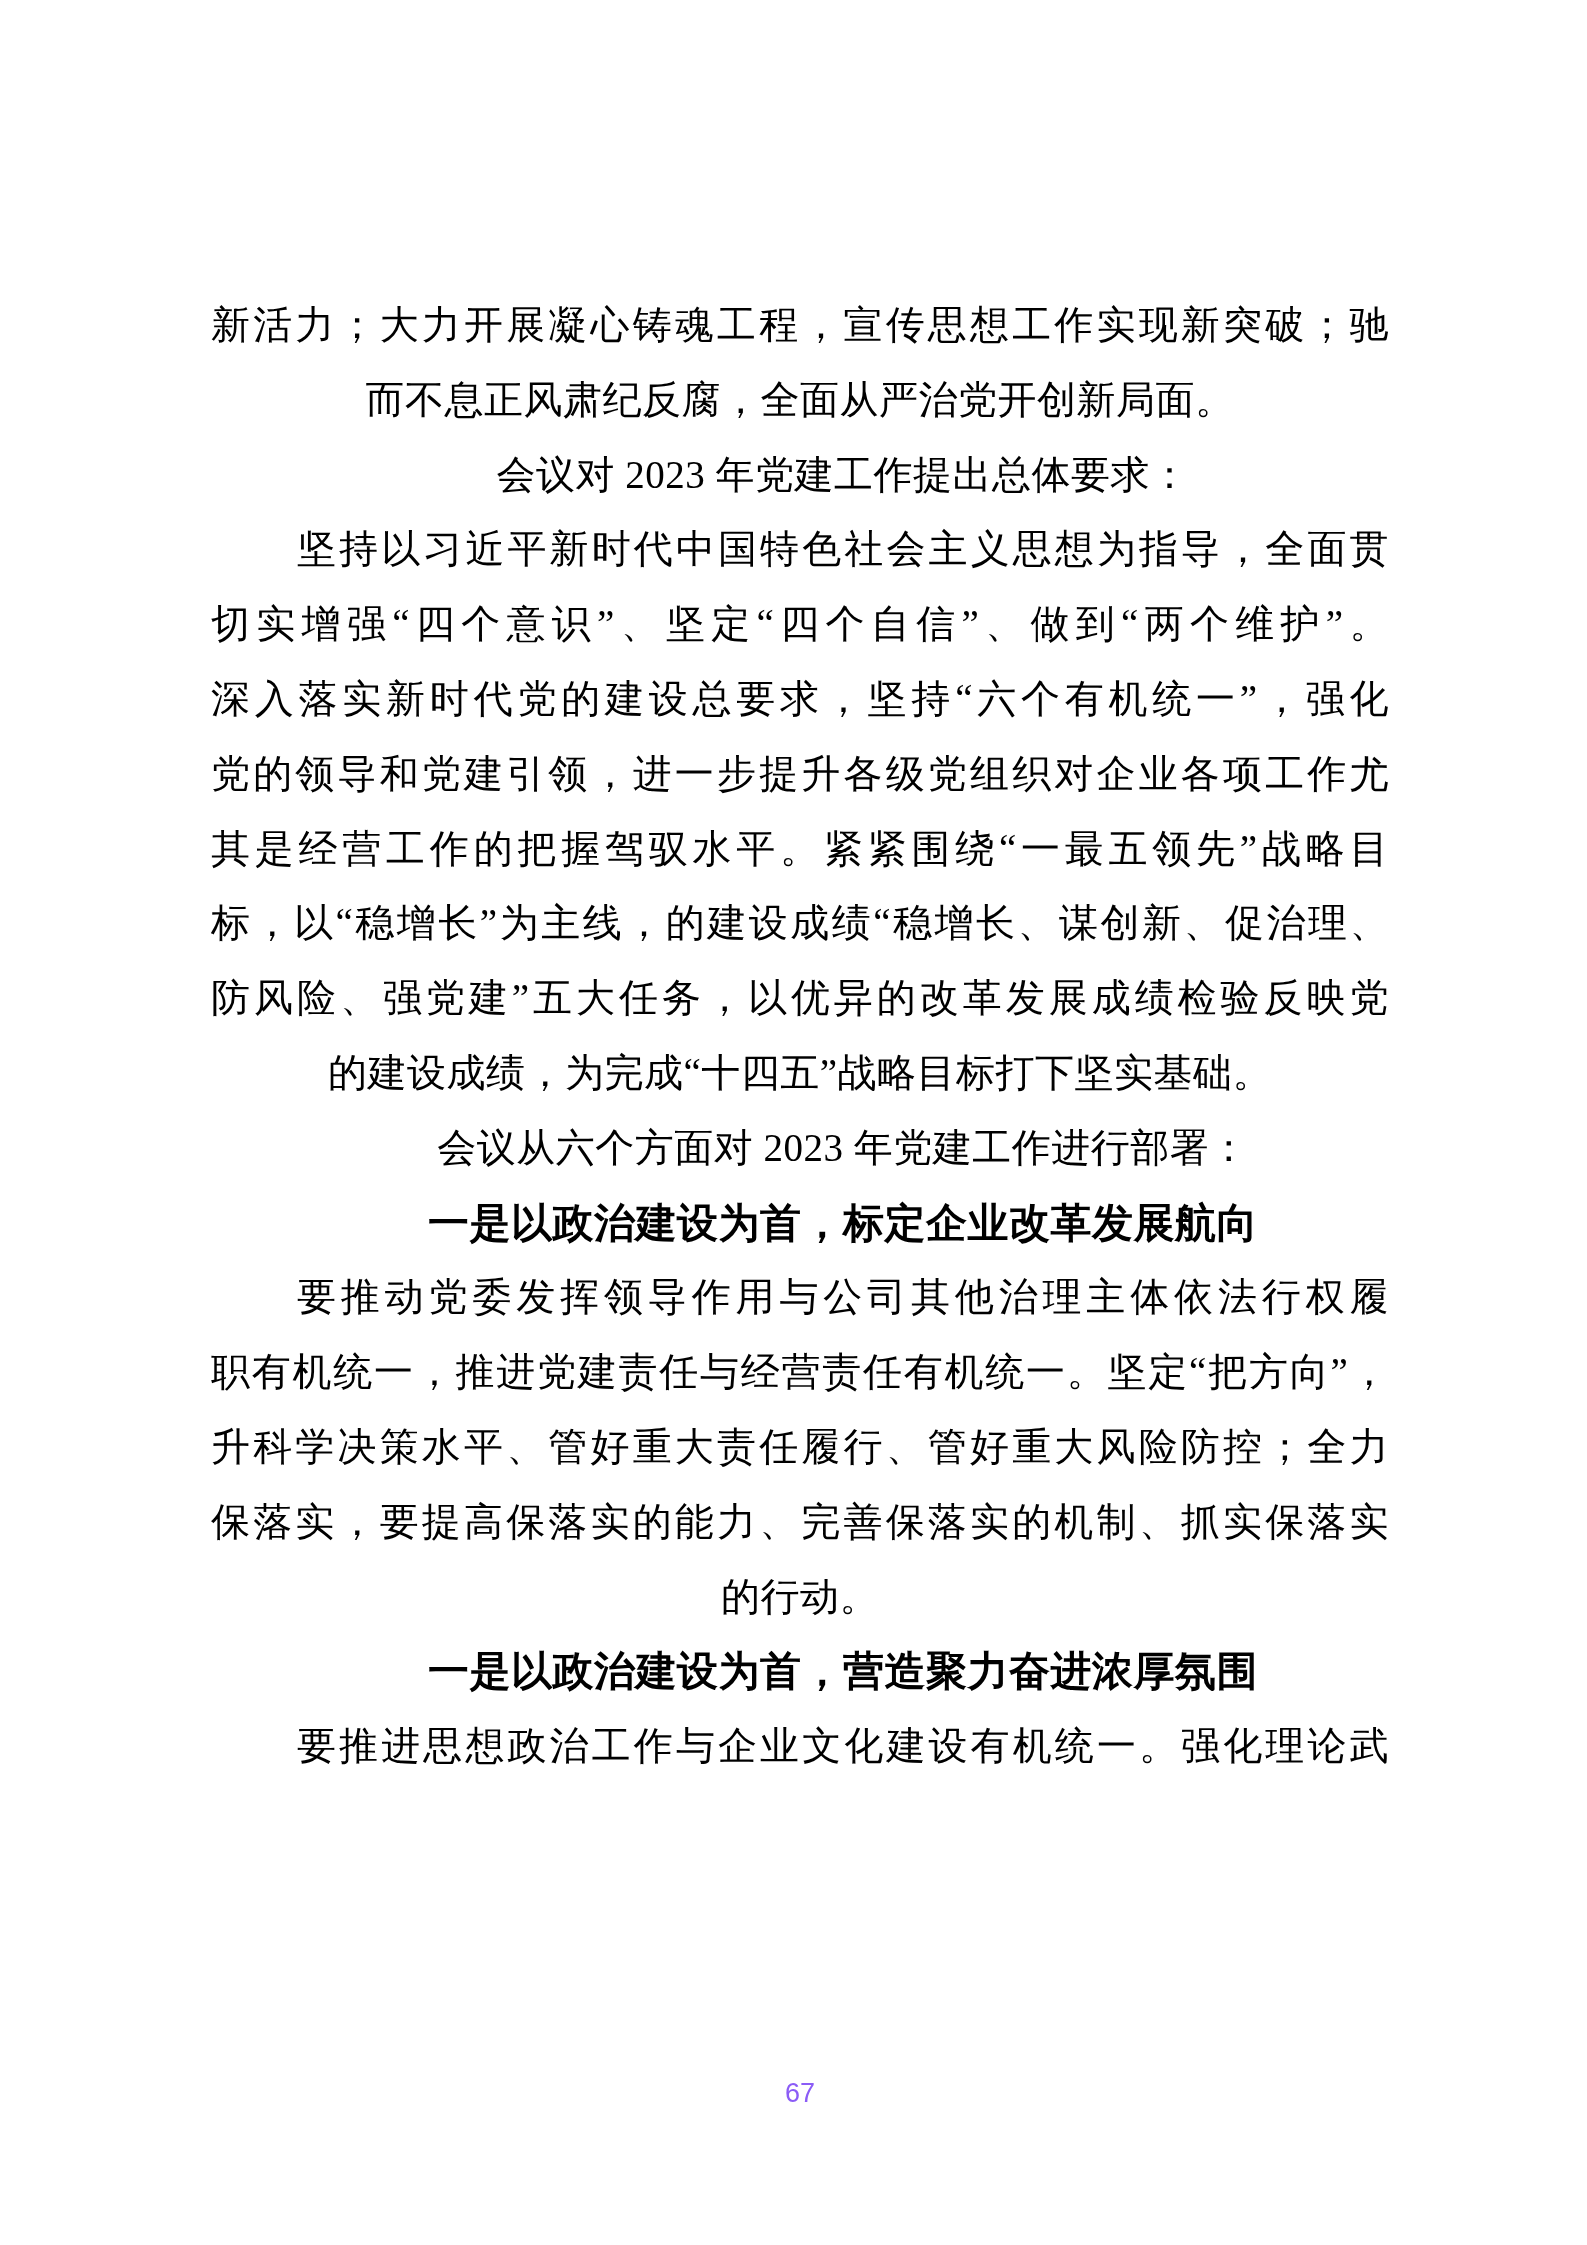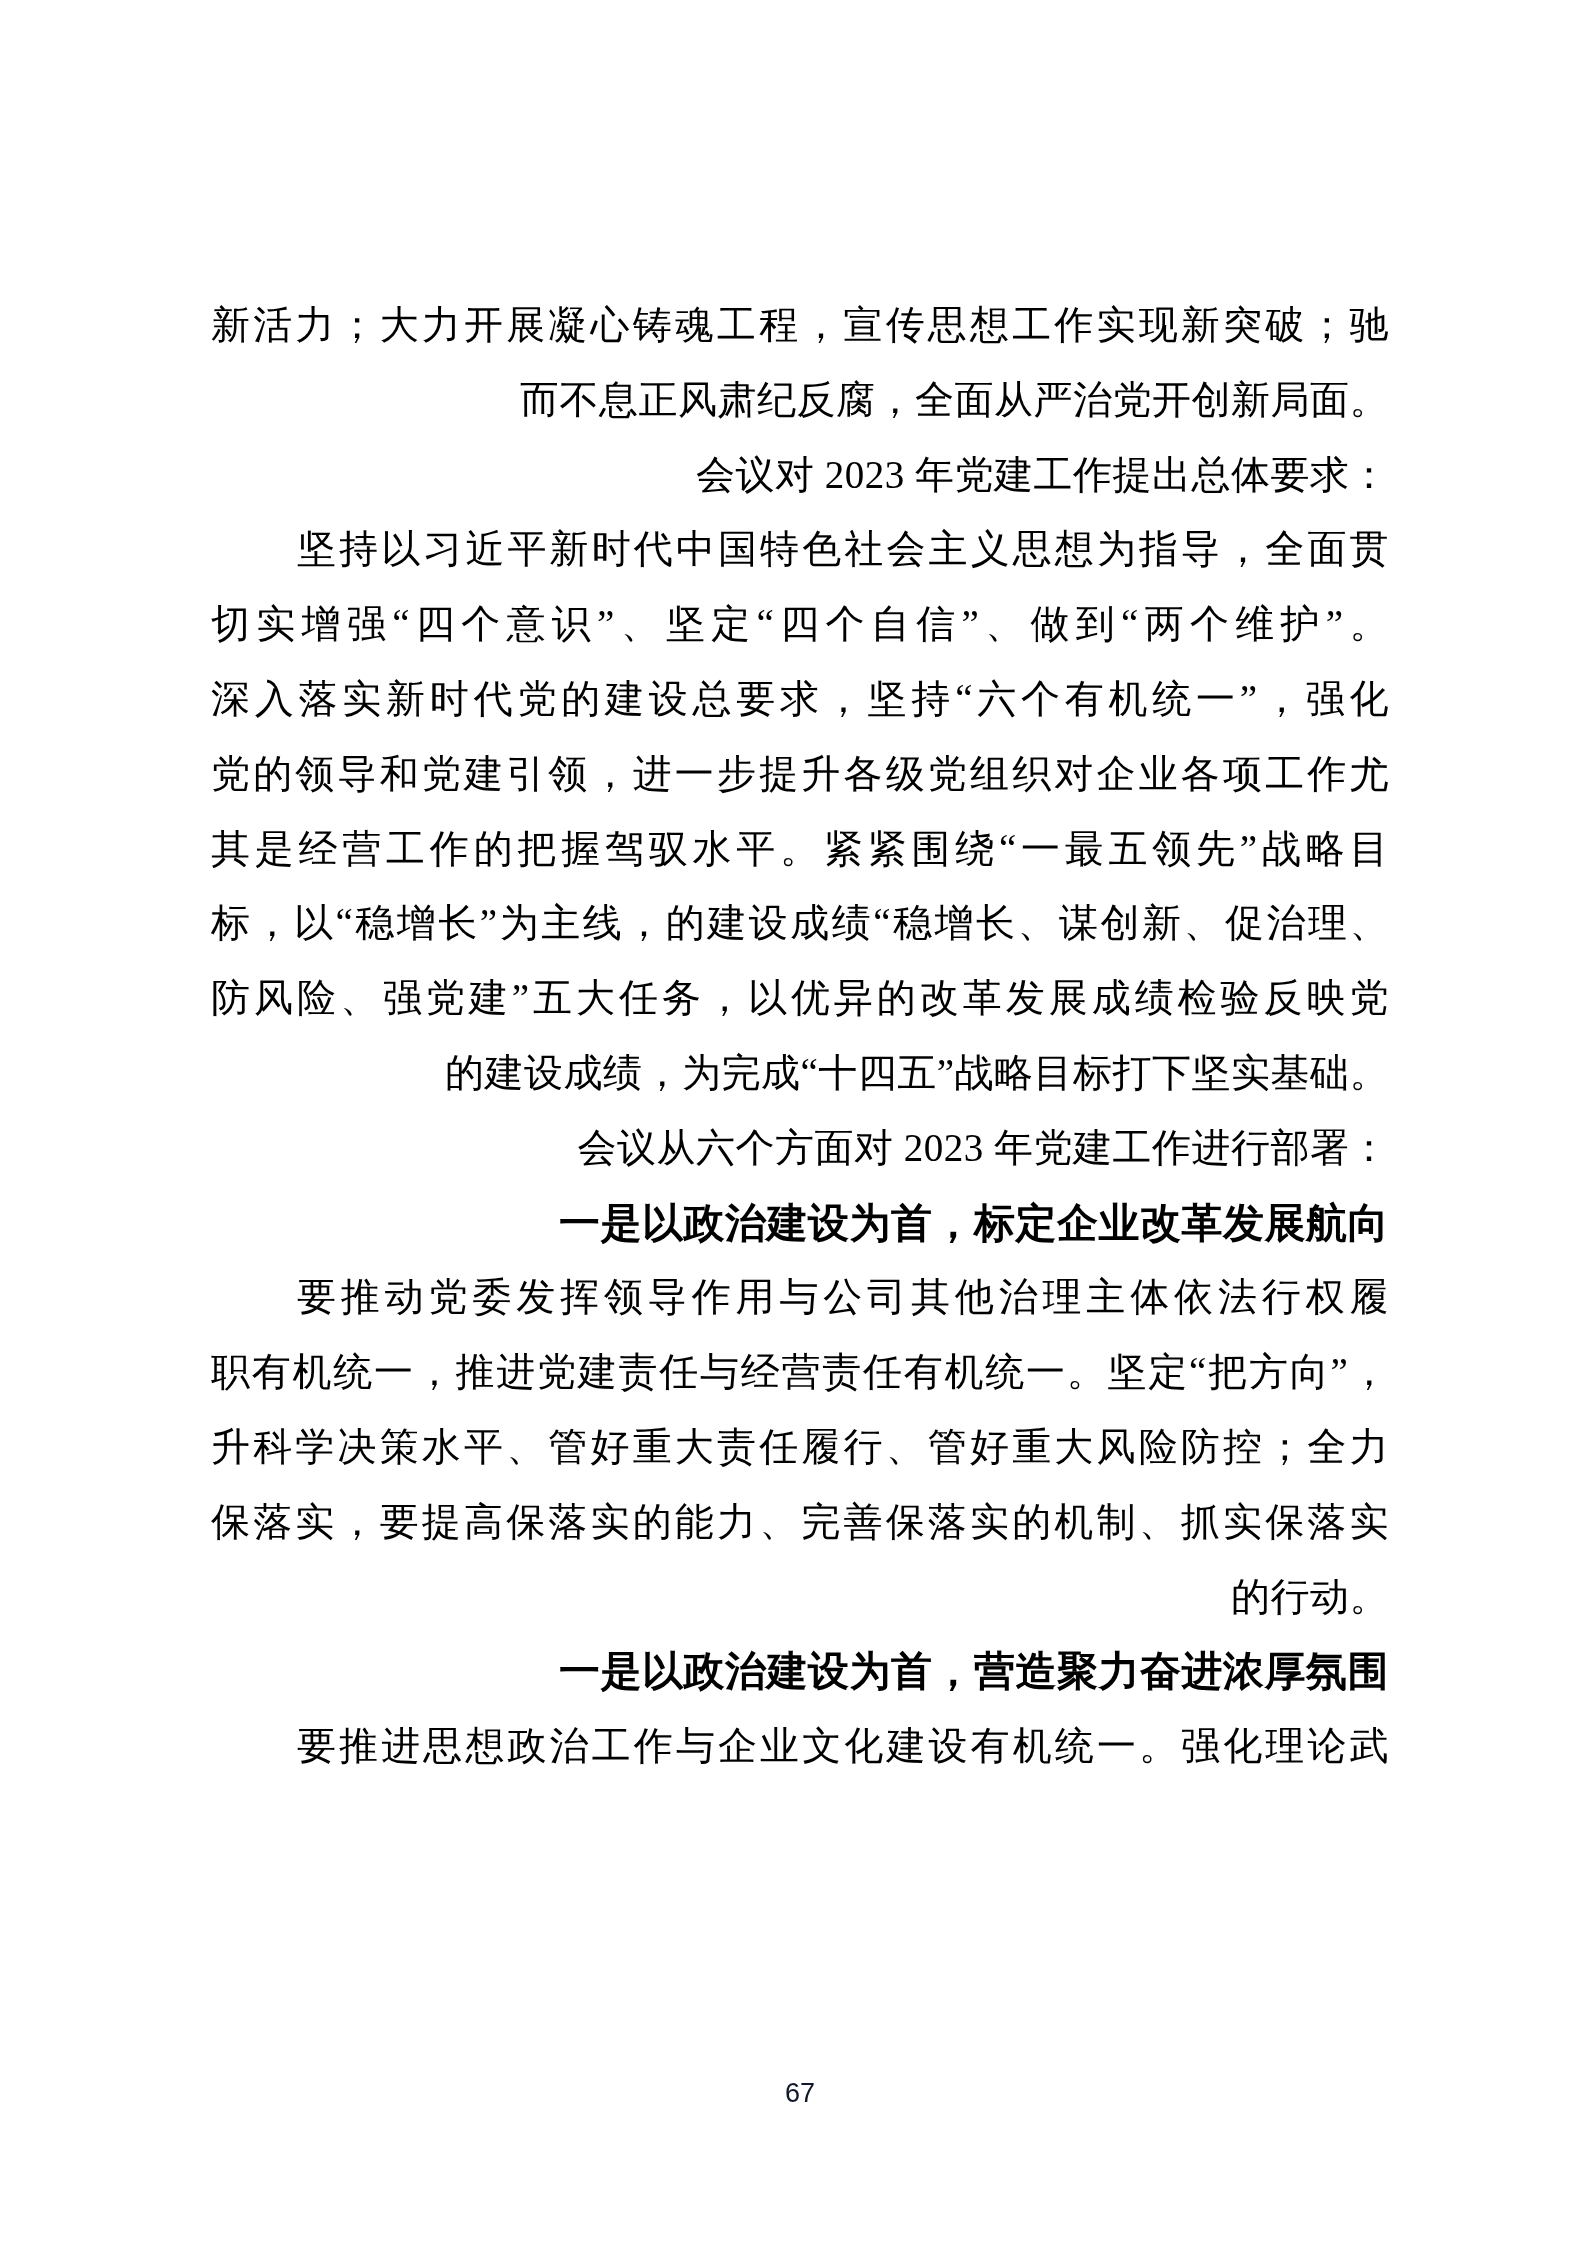--- a/index.html
+++ b/index.html
@@ -26,21 +26,21 @@
     position: absolute;
     left: 211px;
     top: 288px;
     width: 1178px;
   }
   .line {
     height: 74.8px;
     line-height: 74.8px;
     font-size: 39px;
     letter-spacing: 0.5px;
-    text-align: right;
+    text-align: center;
     white-space: normal;
     overflow: visible;
   }
   .line.stretch {
     text-align: justify;
     text-align-last: justify;
     text-justify: inter-character;
   }
   .line.indent {
     text-indent: 86px;
@@ -51,21 +51,21 @@
     font-size: 41px;
   }
   .page-number {
     position: absolute;
     left: 211px;
     top: 2078px;
     width: 1178px;
     text-align: center;
     font-size: 27px;
     font-family: "Liberation Sans", "DejaVu Sans", sans-serif;
-    color: #0f172a;
+    color: #8b5cf6;
   }
 </style>
 </head>
 <body>
 
 <div class="page">
   <div class="content" id="body-lines">
       <div class="line stretch">新活力；大力开展凝心铸魂工程，宣传思想工作实现新突破；驰</div>
       <div class="line">而不息正风肃纪反腐，全面从严治党开创新局面。</div>
       <div class="line indent">会议对 2023 年党建工作提出总体要求：</div>

